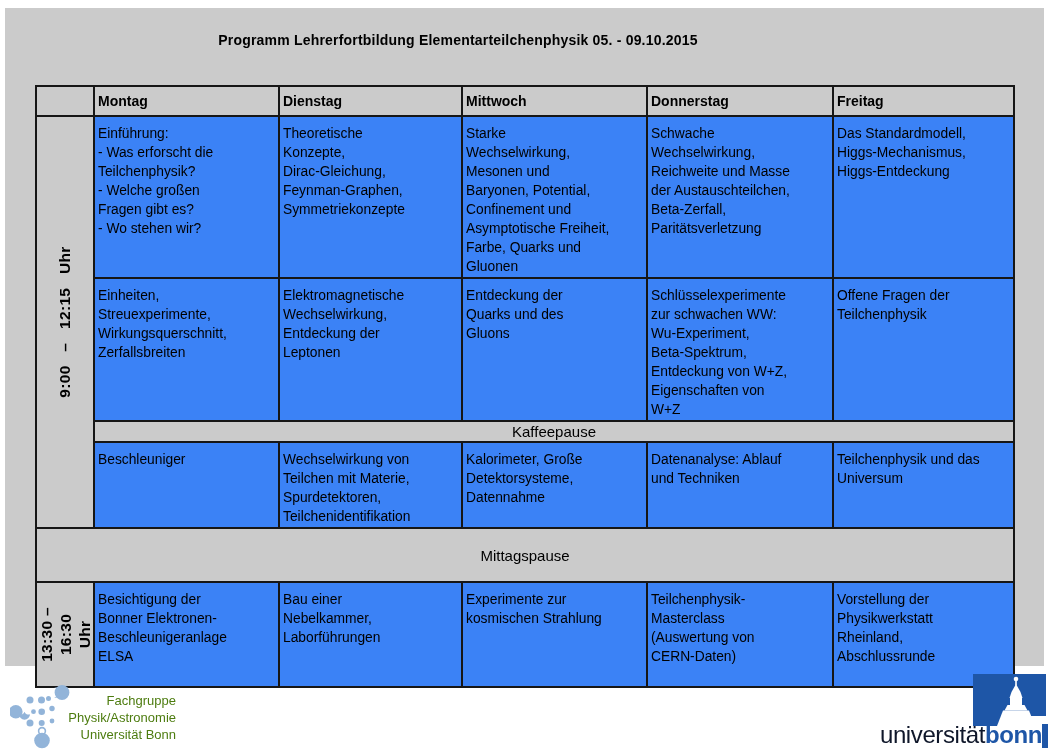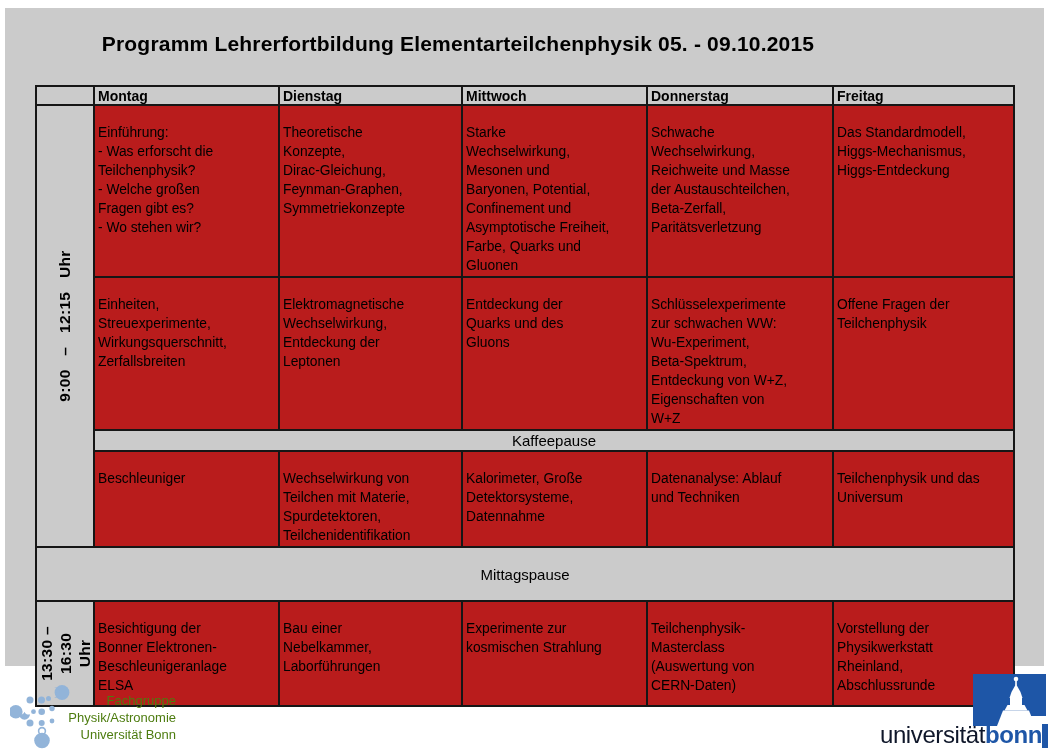--- a/index.html
+++ b/index.html
@@ -3,39 +3,39 @@
 <meta charset="utf-8">
 <style>
   html,body{margin:0;padding:0;}
   body{
     width:1049px;height:756px;position:relative;background:#ffffff;
     font-family:"Liberation Sans",sans-serif;color:#000;overflow:hidden;
   }
   .slide{position:absolute;left:5px;top:8px;width:1039px;height:658px;background:#cbcbcb;}
   .title{
     position:absolute;left:0;top:32px;width:854px;box-sizing:border-box;padding-left:62px;
-    text-align:center;font-size:21px;font-weight:bold;letter-spacing:0.2px;
+    text-align:center;font-size:14px;font-weight:bold;letter-spacing:0.2px;
   }
   table.schedule{
     position:absolute;left:35px;top:85px;border-collapse:collapse;table-layout:fixed;
     background:#fff;
   }
   .schedule col.c-time{width:58px;}
   .schedule col.c-mon{width:185px;}
   .schedule col.c-tue{width:183px;}
   .schedule col.c-wed{width:185px;}
   .schedule col.c-thu{width:186px;}
   .schedule col.c-fri{width:181px;}
   .schedule th,.schedule td{border:2px solid #161616;vertical-align:top;box-sizing:border-box;}
   .schedule th{
     background:#cbcbcb;font-size:14px;font-weight:bold;text-align:left;
-    padding:0 2px 0 3px;height:19px;vertical-align:middle;
+    padding:0 2px 0 3px;height:30px;vertical-align:middle;
   }
   td.cell{
-    background:#b91c1c;font-size:13.8px;line-height:19px;padding:17px 2px 1px 3px;
+    background:#3b82f6;font-size:13.8px;line-height:19px;padding:7px 2px 1px 3px;
     white-space:pre-line;
   }
   td.time{background:#cbcbcb;position:relative;}
   .vwrap{position:absolute;left:0;top:0;right:0;bottom:0;display:flex;align-items:center;justify-content:center;}
   .vwrap .vtext{
     transform:rotate(-90deg);transform-origin:center;white-space:pre;
     font-weight:bold;font-size:15.5px;letter-spacing:0.3px;
   }
   .vwrap .vtext.two{white-space:pre-line;text-align:center;line-height:19px;}
   td.pause{

